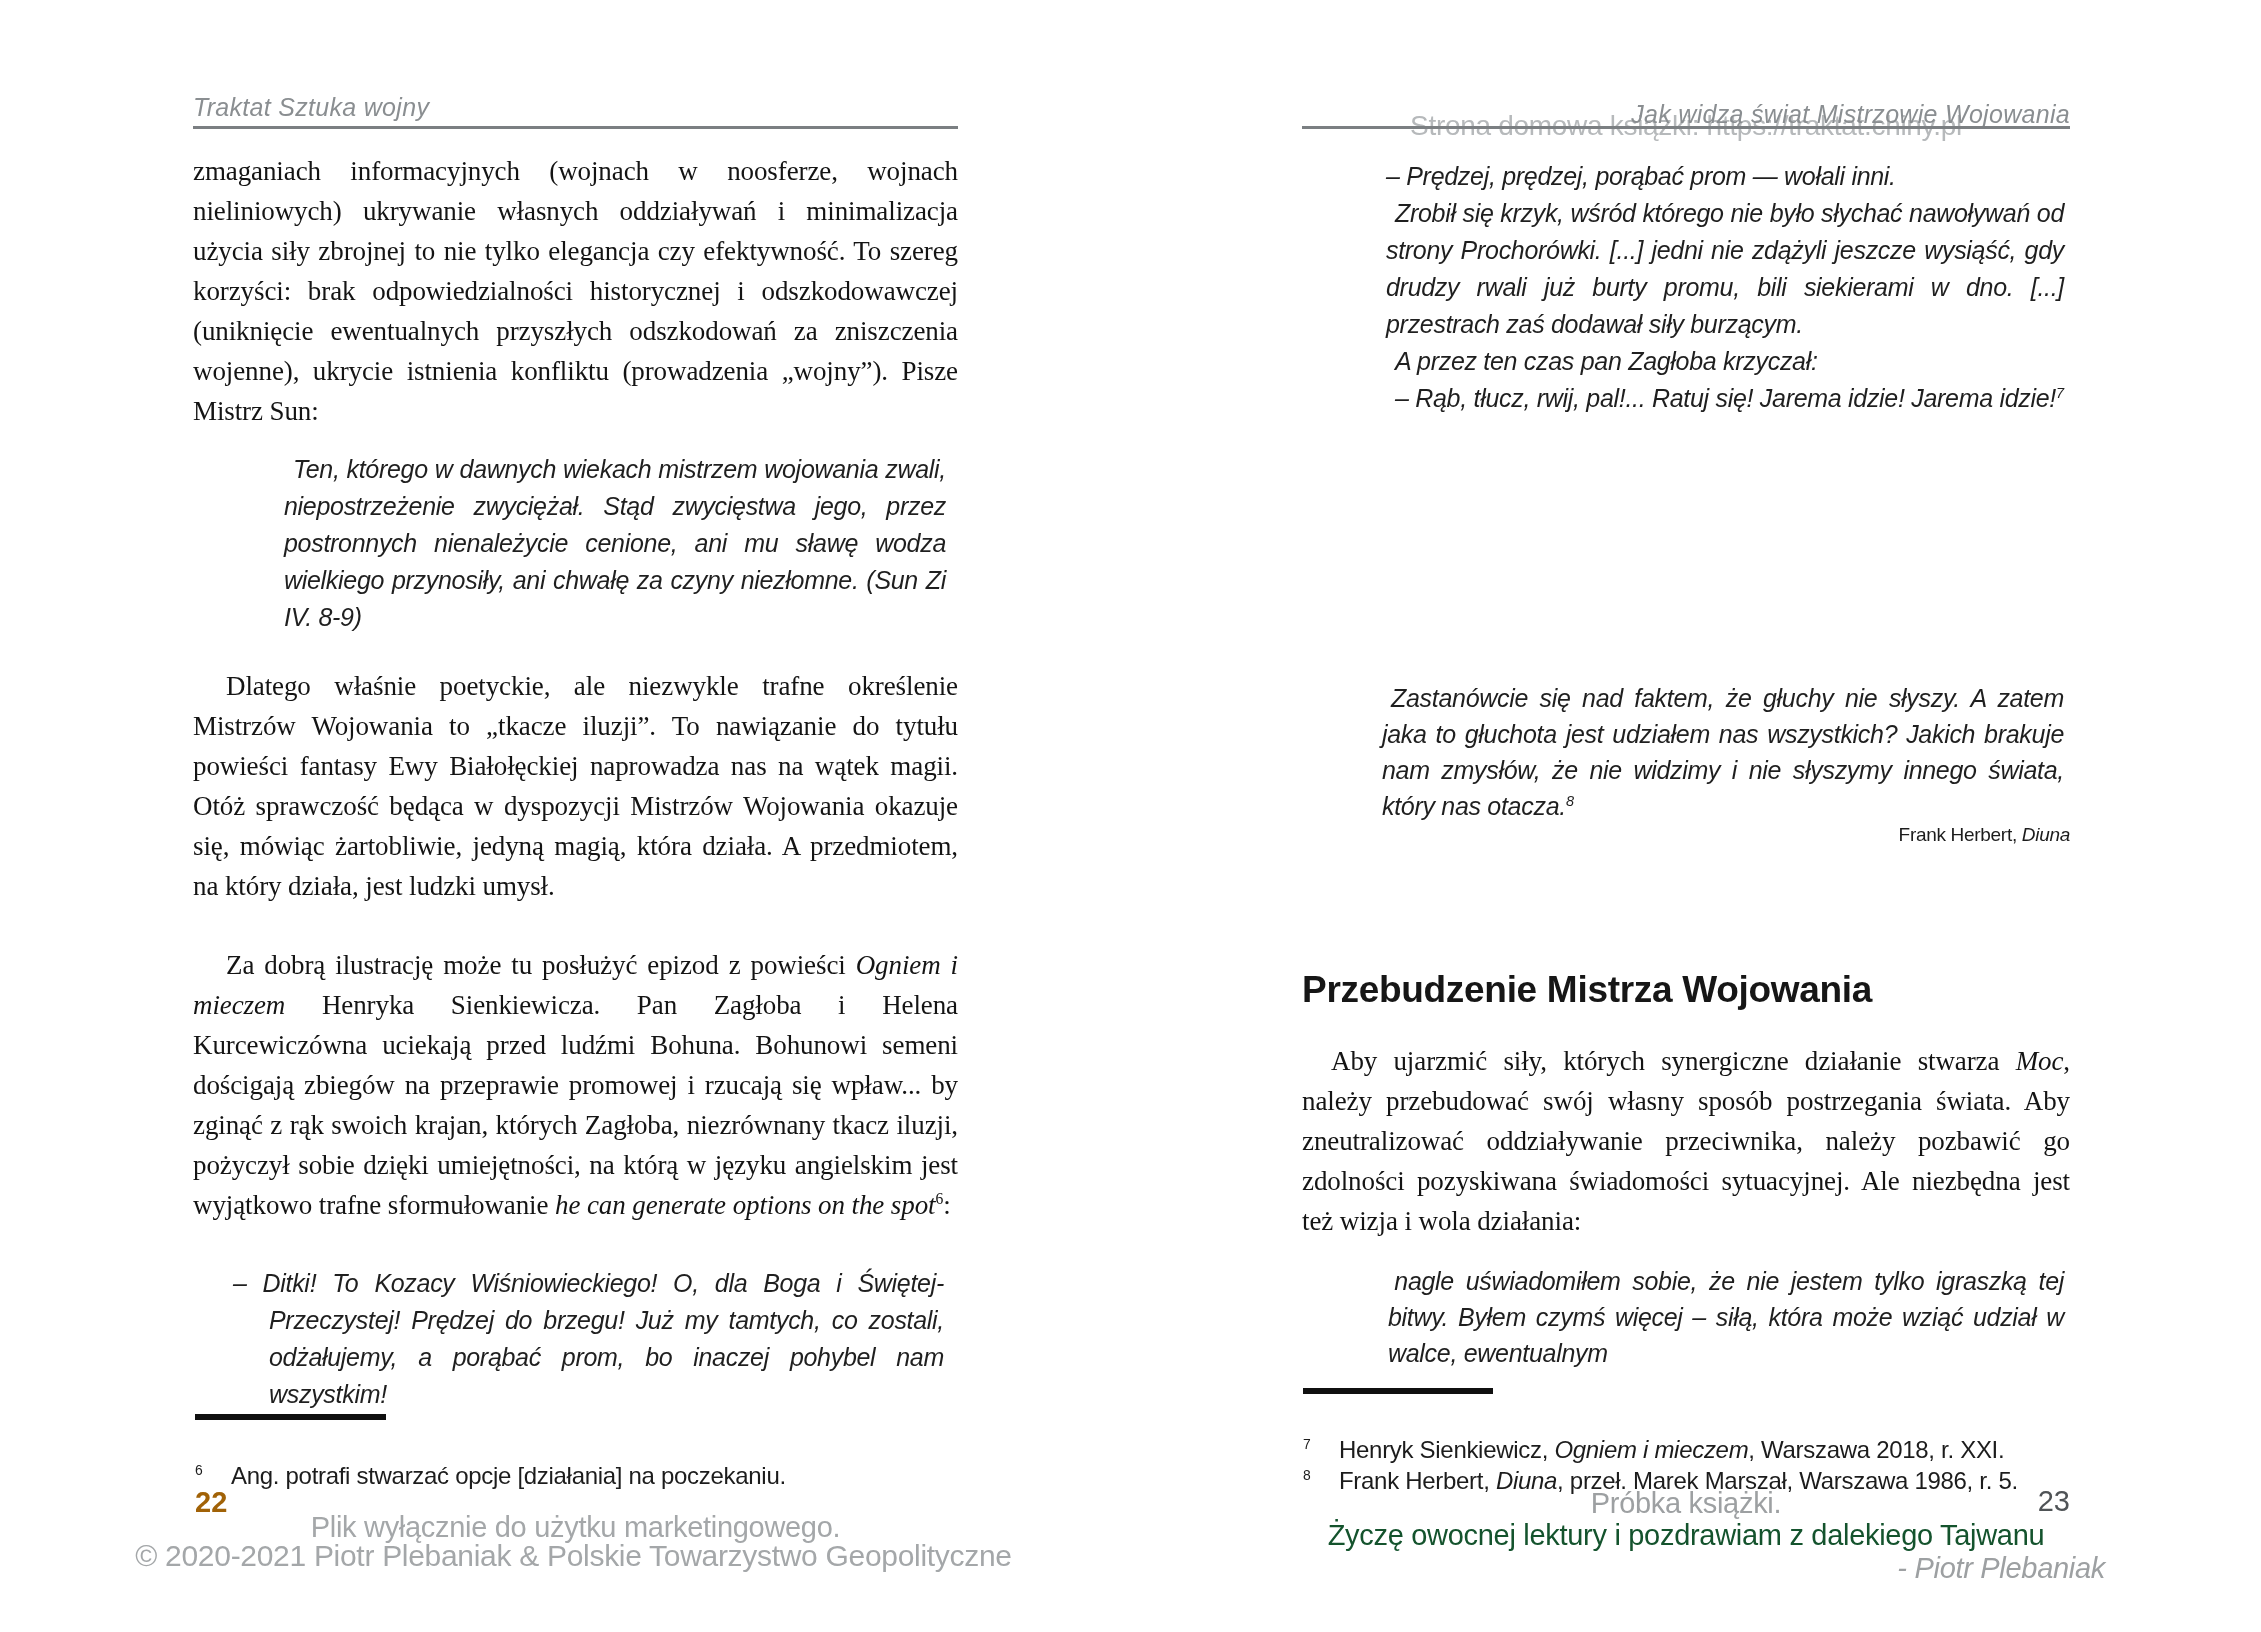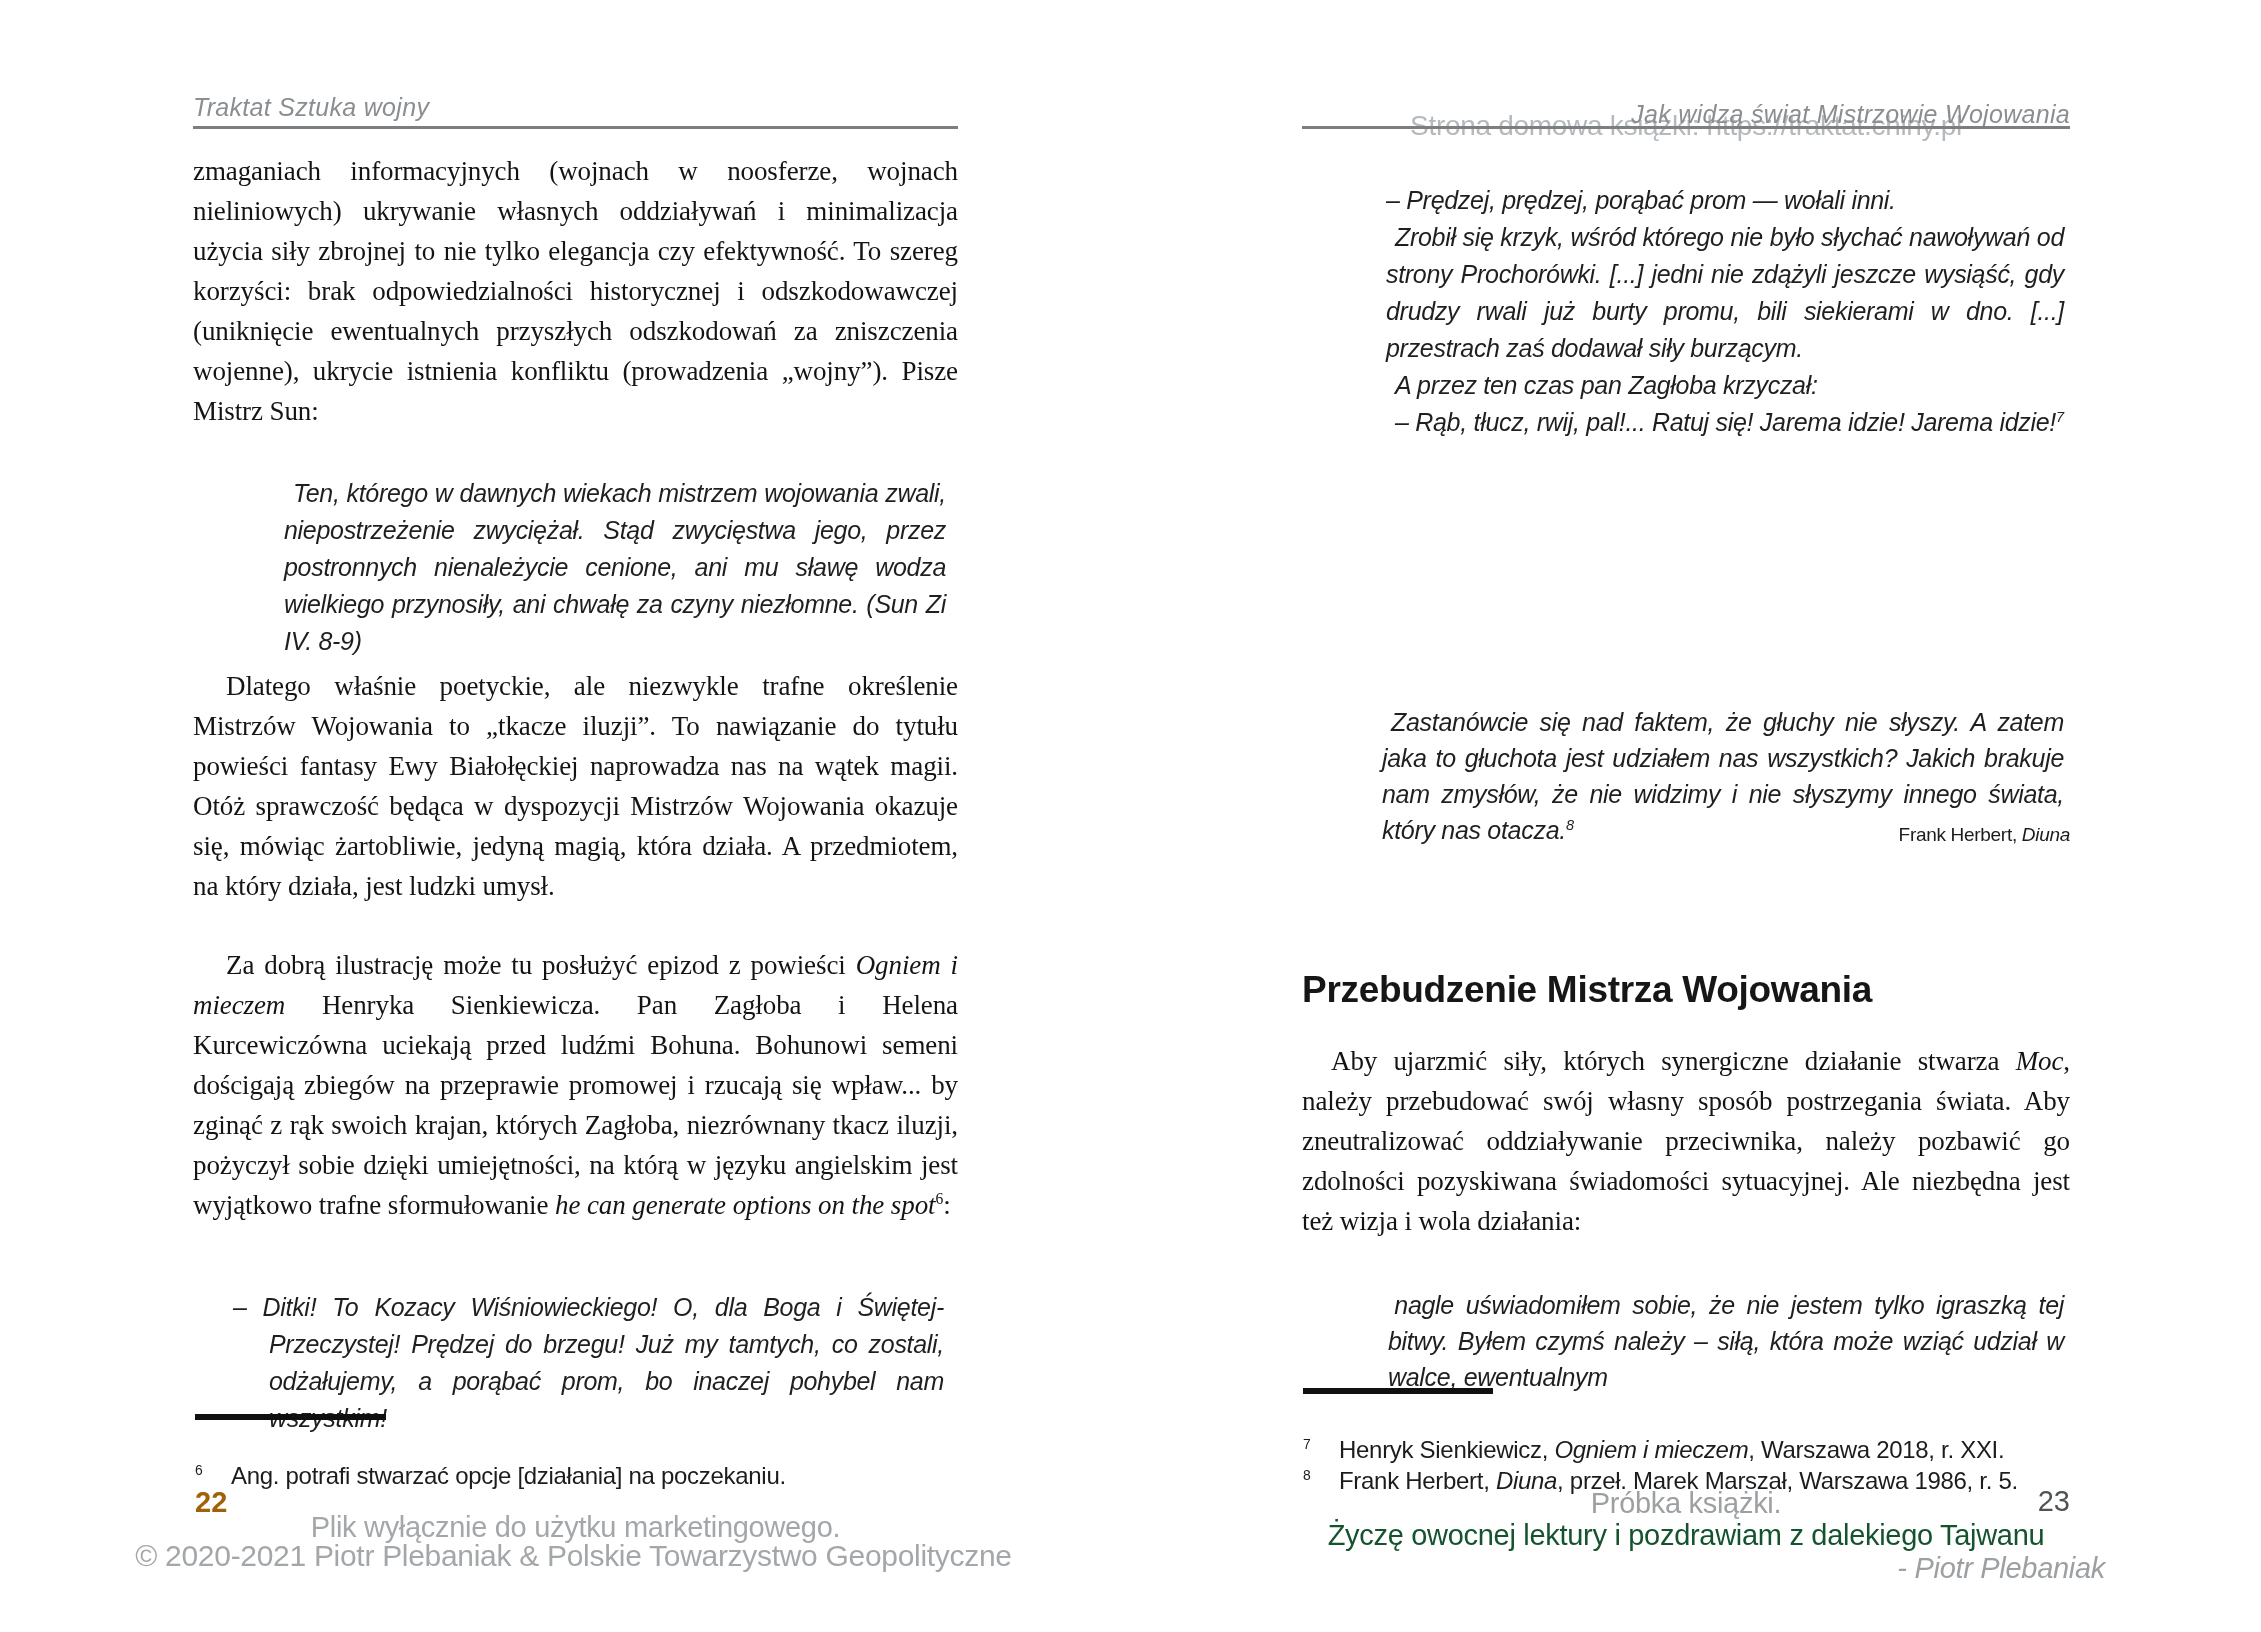--- a/index.html
+++ b/index.html
@@ -22,21 +22,21 @@
   .body-serif {
     font-size:27px; line-height:40px; text-align:justify;
     color:#141414; letter-spacing:-0.1px;
   }
   .ind { text-indent:33px; }
 
   
   .bq {
     font-family:"Liberation Sans", sans-serif; font-style:italic;
     font-size:25px; line-height:37px; text-align:justify;
-    color:#1f1f1f; letter-spacing:-0.3px;margin-top:24px;
+    color:#1f1f1f; letter-spacing:-0.3px;
   }
   .bq p { margin:0; }
   .bq .fi { text-indent:9px; }
   .hang { text-indent:-36px; }
 
   sup { font-size:58%; vertical-align:super; line-height:0; }
 
   
   .section-heading {
     font-family:"Liberation Sans", sans-serif; font-weight:bold;
@@ -114,21 +114,21 @@
 
 
   <div class="abs bq" style="left:1382px; top:680px; width:682px; line-height:36px; text-indent:9px;"><span>Zastanówcie się nad faktem, że głuchy nie słyszy. A zatem jaka to głuchota jest udziałem nas wszystkich? Jakich brakuje nam zmysłów, że nie widzimy i nie słyszymy innego świata, który nas otacza.</span><sup>8</sup></div>
 
   <div class="abs attrib right" style="left:1302px; top:824px; width:768px;"><span>Frank Herbert, </span><span style="font-style: italic;">Diuna</span></div>
 
   <div class="abs section-heading" style="left:1302px; top:969px;">Przebudzenie Mistrza Wojowania</div>
 
   <p class="abs body-serif" style="left:1302px; top:1041px; width:768px; margin:0; text-indent:29px;"><span>Aby ujarzmić siły, których synergiczne działanie stwarza </span><span style="font-style: italic;">Moc</span><span>, należy przebudować swój własny sposób postrzegania świata. Aby zneutralizować oddziaływanie przeciwnika, należy pozbawić go zdolności pozyskiwana świadomości sytuacyjnej. Ale niezbędna jest też wizja i wola działania:</span></p>
 
-  <div class="abs bq" style="left:1388px; top:1263px; width:676px; line-height:36px; text-indent:6.3px;">nagle uświadomiłem sobie, że nie jestem tylko igraszką tej bitwy. Byłem czymś należy – siłą, która może wziąć udział w walce, ewentualnym</div>
+  <div class="abs bq" style="left:1388px; top:1263px; width:676px; line-height:36px; text-indent:6.3px;">nagle uświadomiłem sobie, że nie jestem tylko igraszką tej bitwy. Byłem czymś więcej – siłą, która może wziąć udział w walce, ewentualnym</div>
 
   <div class="abs fnrule" style="left:1303px; top:1388px; width:190px;"></div>
 
   <div class="abs footnote" style="left:1303px; top:1404px; width:768px;">
     <span class="fn-num">7</span><span><span>Henryk Sienkiewicz, </span><span style="font-style: italic;">Ogniem i mieczem</span><span>, Warszawa 2018, r. XXI.</span></span>
   </div>
 
   <div class="abs footnote" style="left:1303px; top:1435px; width:768px;">
     <span class="fn-num">8</span><span><span>Frank Herbert, </span><span style="font-style: italic;">Diuna</span><span>, przeł. Marek Marszał, Warszawa 1986, r. 5.</span></span>
   </div>

